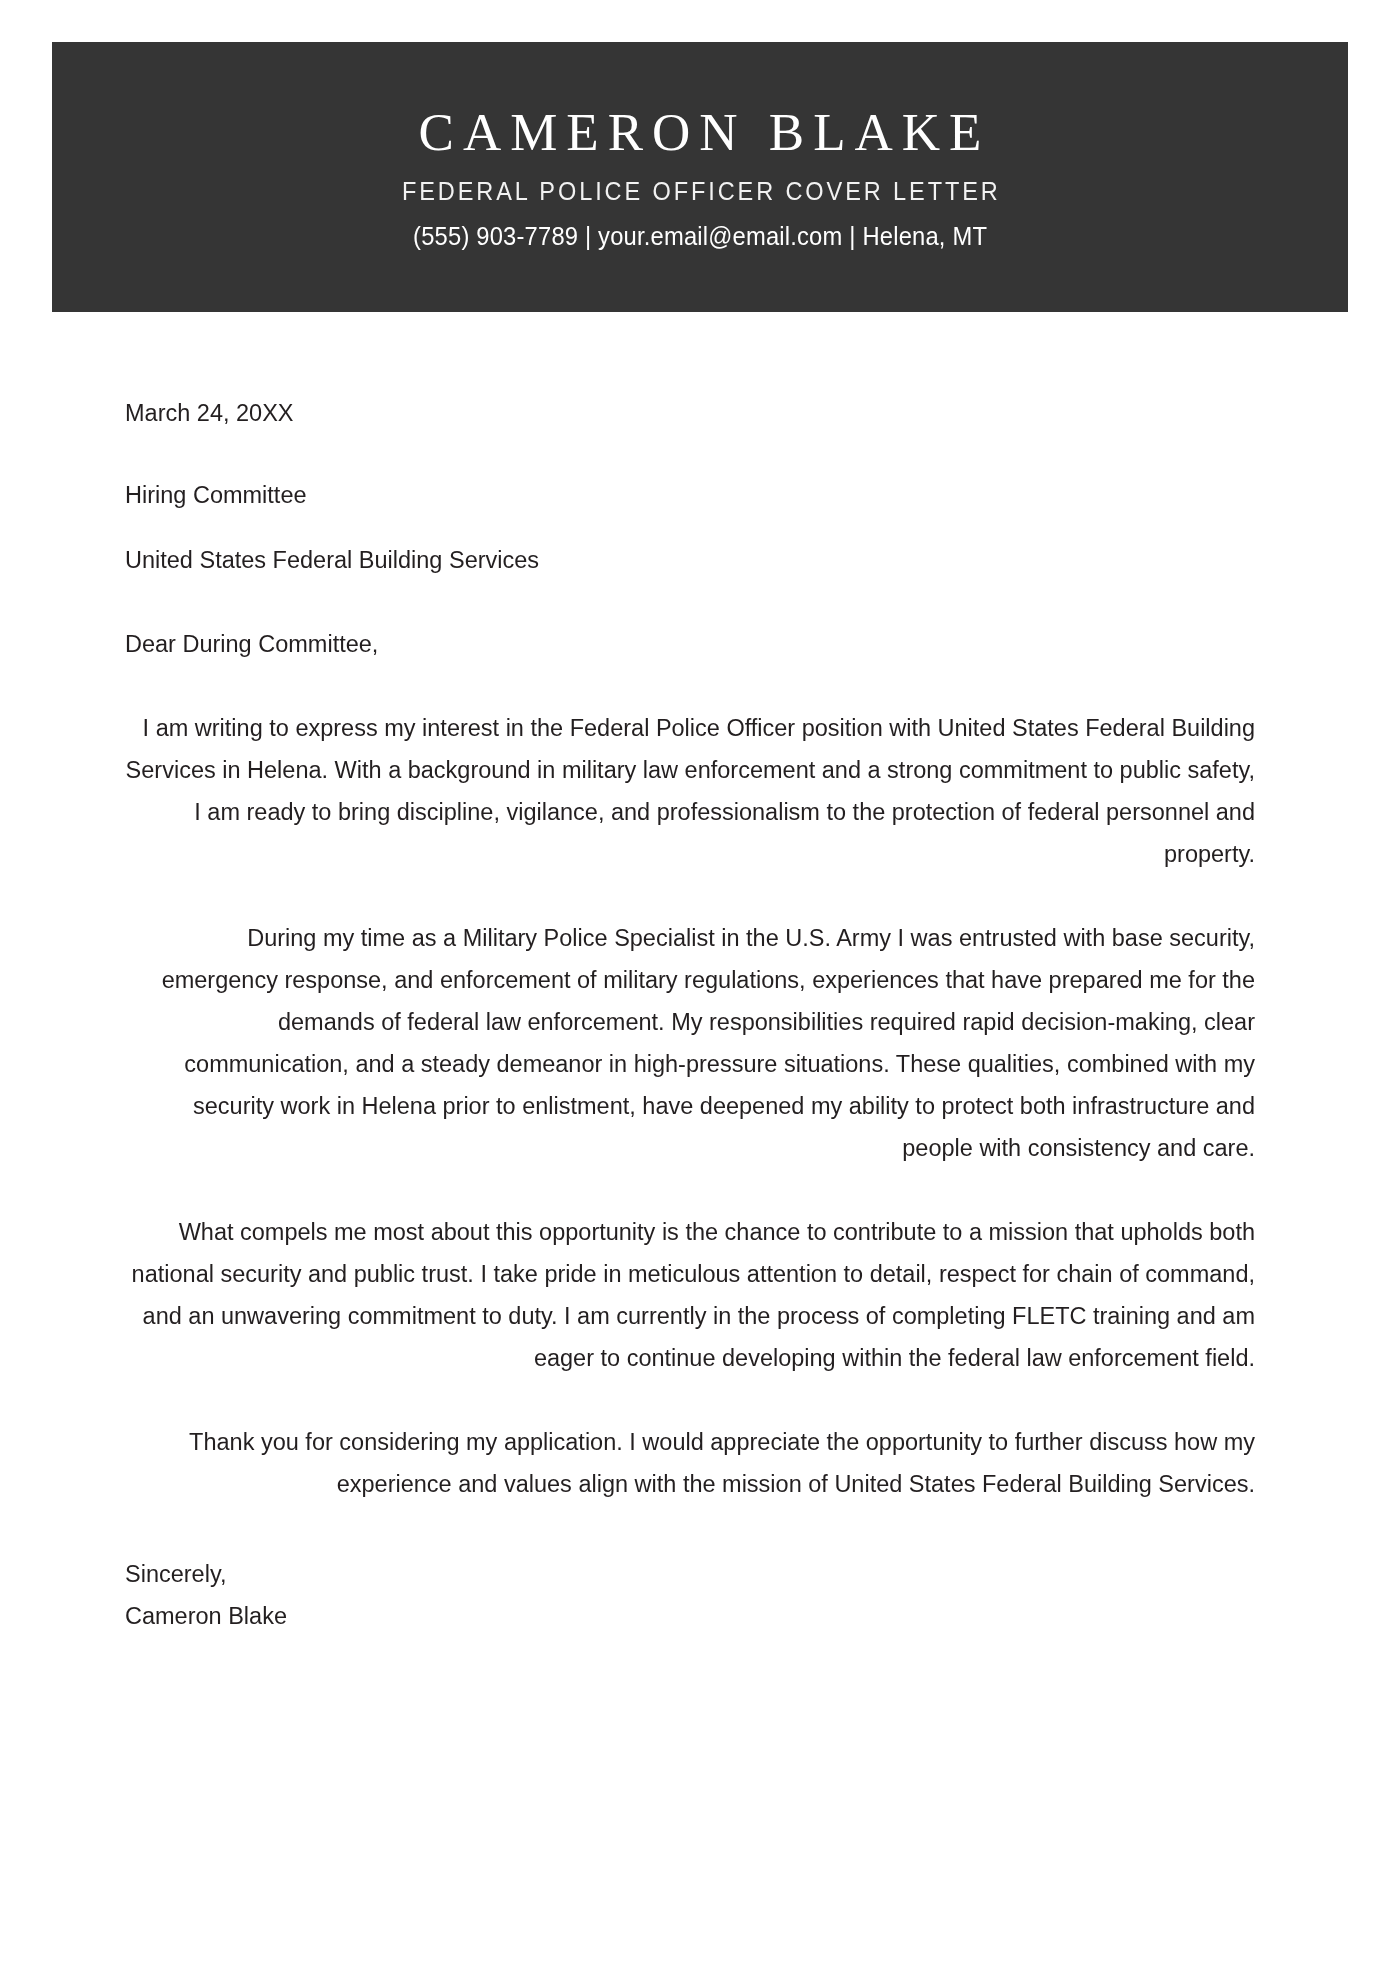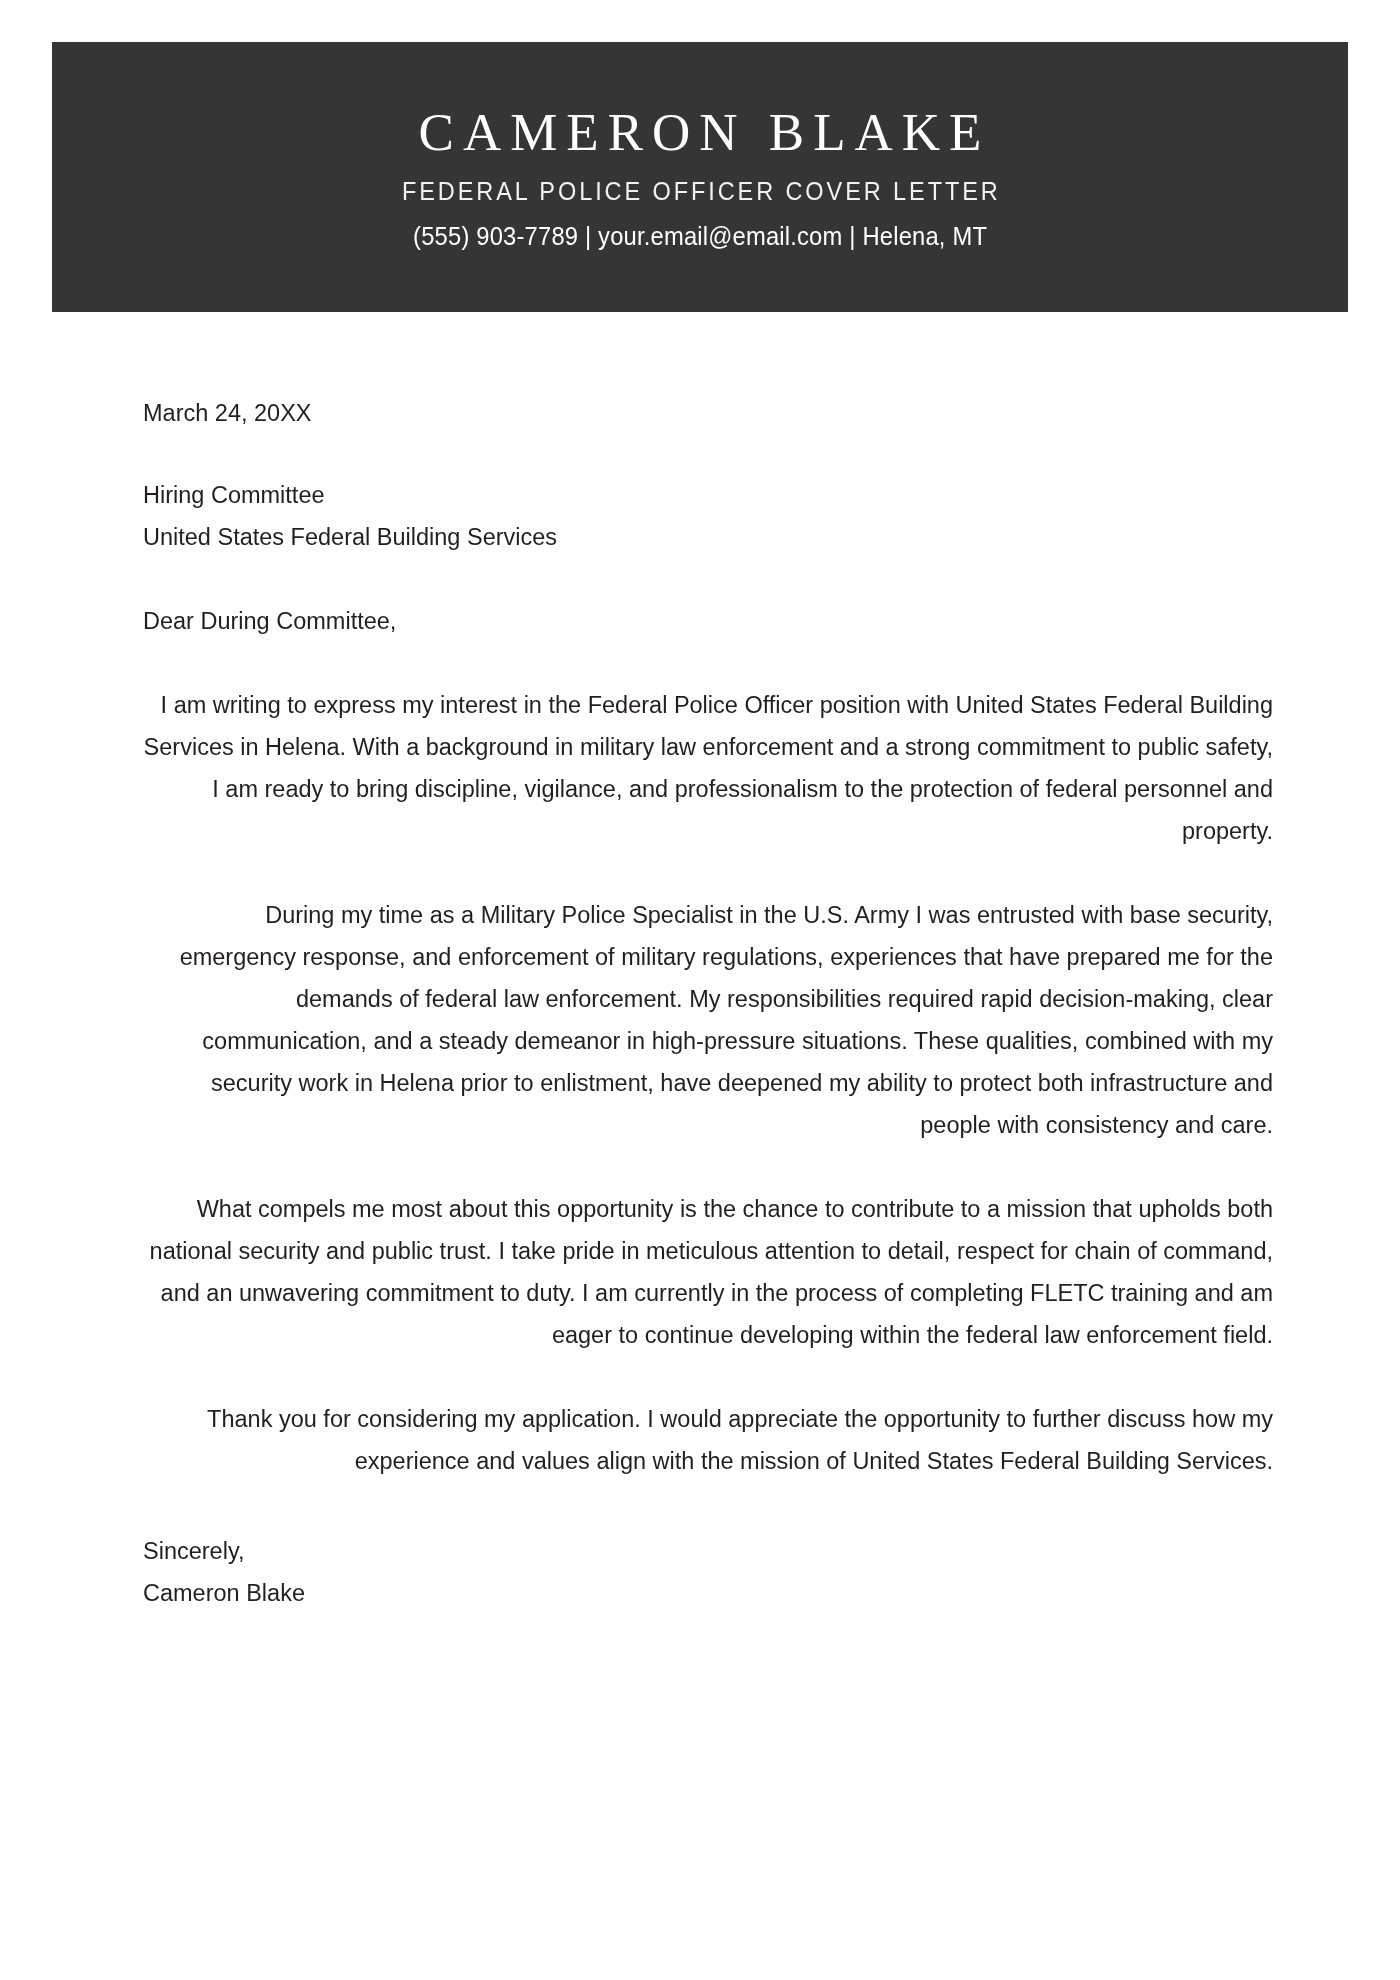--- a/index.html
+++ b/index.html
@@ -73,21 +73,21 @@
     letter-spacing: 0.2px;
     text-align: center;
     white-space: nowrap;
     margin: 0;
     transform: scaleX(0.95);
   }
 
   
   .letter {
     position: absolute;
-    left: 143px;
+    left: 125px;
     top: 392px;
     width: 1130px;
     color: #231f20;
     font-family: "Liberation Sans Narrow", "Liberation Sans", sans-serif;
     font-size: 23.5px;
     line-height: 42px;
   }
 
   .letter p {
     margin: 0;
@@ -96,21 +96,21 @@
   .block {
     margin-bottom: 42px;
   }
 
   .block:last-child {
     margin-bottom: 4px;
   }
 
   .date-block { margin-bottom: 40px; }
 
-  .recipient-line { display: block; }
+  .recipient-line { display: block; margin-top: 23px; }
 
   .salutation-block { margin-bottom: 42px; }
 
   .para {
     text-align: right;
   }
 
   .sign-off { margin-top: 48px; }
   .sign-line { display: block; }
 </style>

